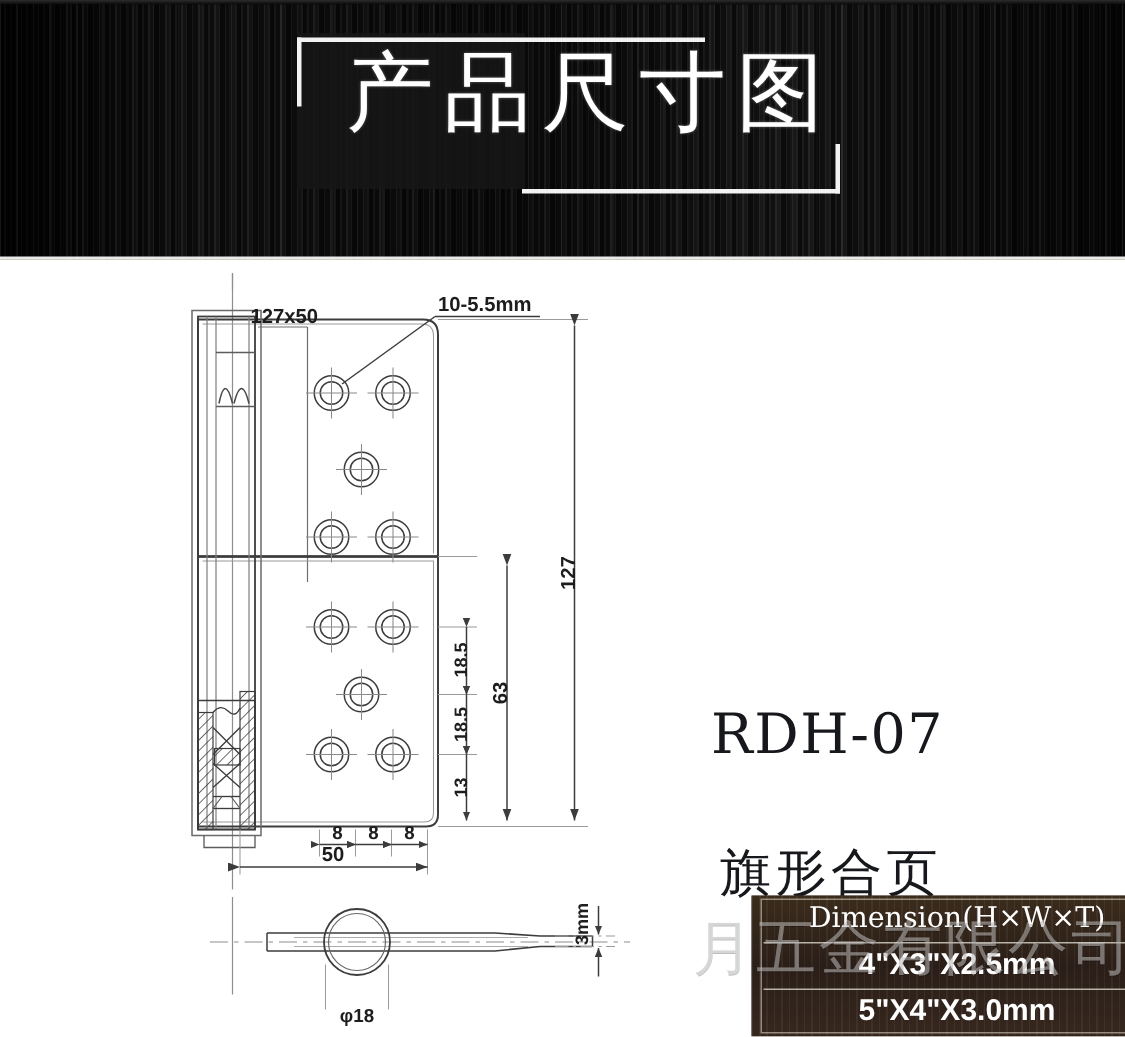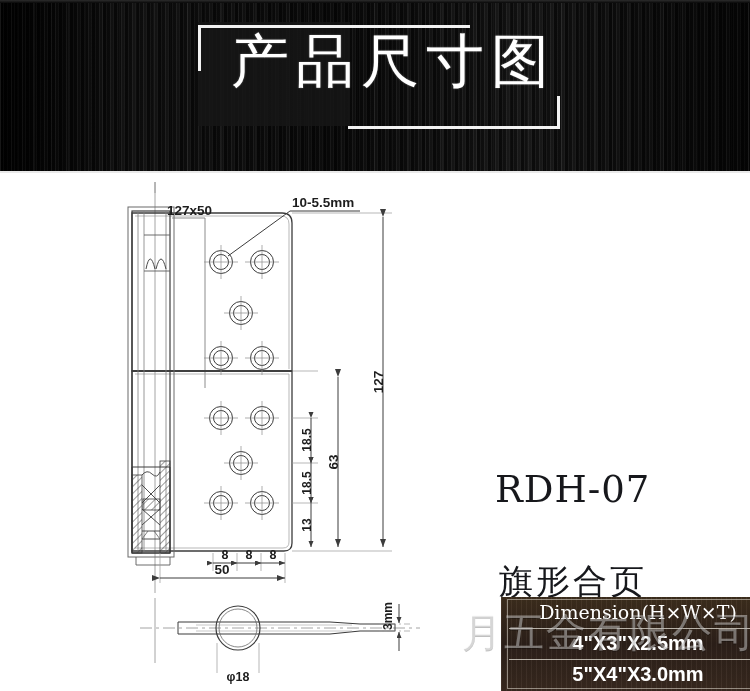--- a/index.html
+++ b/index.html
@@ -59,26 +59,26 @@
 
   
   .sheet{
     position:absolute;left:0;top:173px;width:750px;height:672px;
     background:#fff;
   }
   svg.cad{position:absolute;left:0;top:0;}
 
   
   .prod-model{
-    position:absolute;left:495px;top:295px;
+    position:absolute;left:474px;top:295px;
     font-family:"DejaVu Serif","Liberation Serif",serif;
     font-size:37px;color:#17181c;white-space:nowrap;letter-spacing:1px;
   }
   .prod-name{
-    position:absolute;left:499px;top:386px;
+    position:absolute;left:480px;top:386px;
     font-family:"DejaVu Serif","Liberation Serif",serif;
     font-size:34px;color:#17181c;white-space:nowrap;letter-spacing:3px;
   }
 
   
   .dim-table{
     position:absolute;left:501px;top:597px;width:274px;height:94px;
     background:#392a20;
     box-sizing:border-box;
     overflow:hidden;

